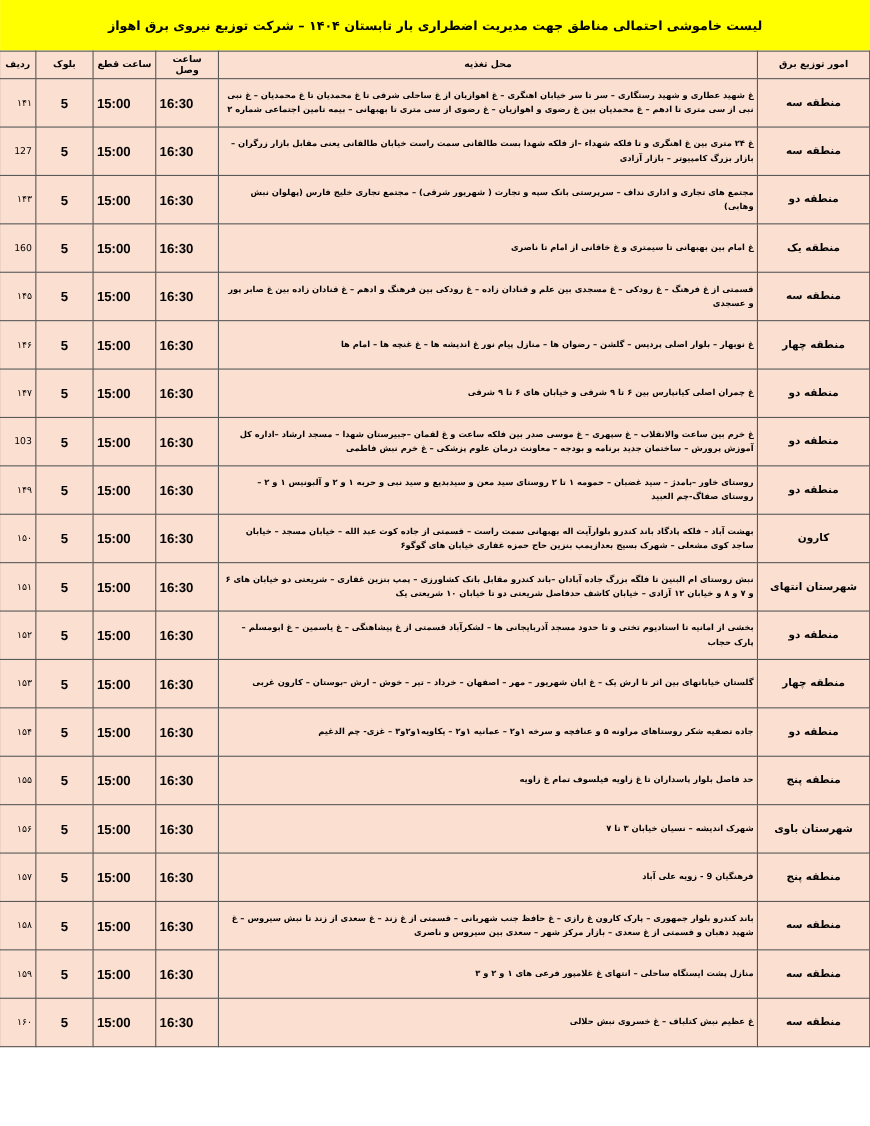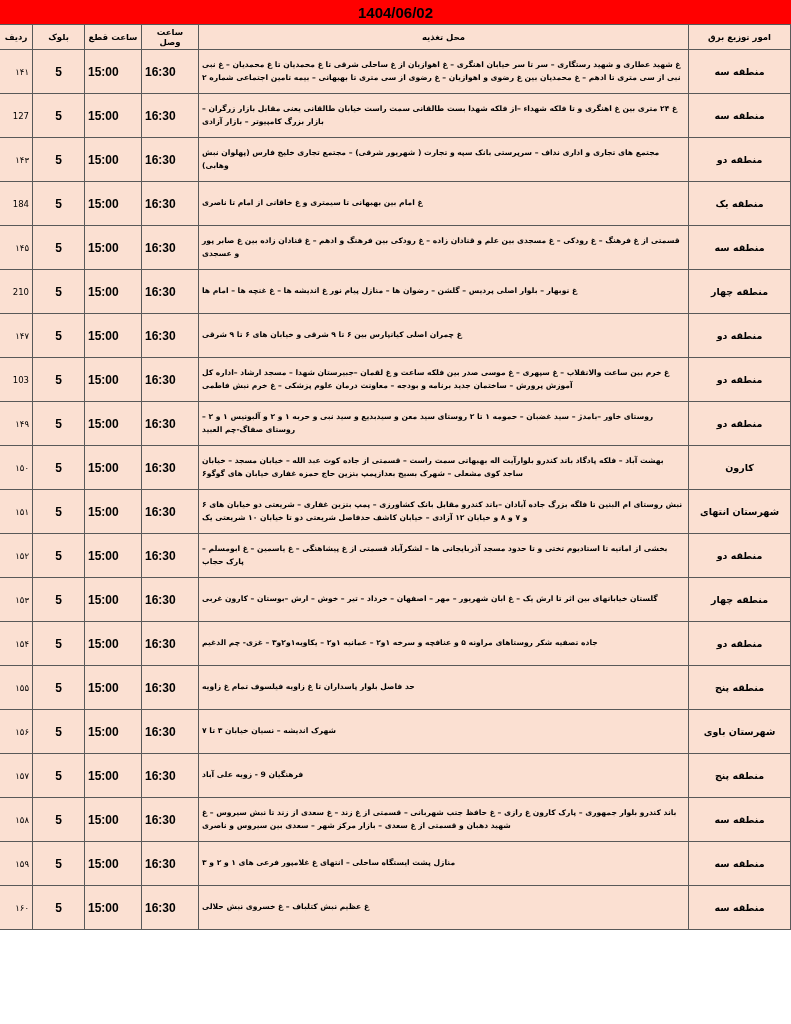--- a/index.html
+++ b/index.html
@@ -94,42 +94,42 @@
     font-family: "Liberation Sans", sans-serif;
     direction: ltr;
   }
   td.time {
     font-size: 12px;
     font-weight: bold;
     font-family: "Liberation Sans", sans-serif;
     direction: ltr;
   }
   td.place {
-    text-align: left;
+    text-align: right;
     font-size: 7.6px;
     line-height: 1.65;
     font-weight: bold;
     padding: 4px 10px;
   }
   td.region {
     text-align: center;
     font-size: 9.5px;
     font-weight: bold;
   }
   tbody tr { height: 44px; }
 </style>
 </head>
 <body>
 
 <div id="sheet">
 
-
-  <div class="date-bar">
-    <div class="date-text">1404/06/02</div>
+  <div class="title-bar">
+    <div class="title-text">لیست خاموشی احتمالی مناطق جهت مدیریت اضطراری بار تابستان ۱۴۰۴ – شرکت توزیع نیروی برق اهواز</div>
   </div>
+
 
   <table class="outage">
     <colgroup>
       <col class="c-region">
       <col class="c-place">
       <col class="c-on">
       <col class="c-off">
       <col class="c-block">
       <col class="c-row">
     </colgroup>
@@ -167,37 +167,37 @@
           <td class="time">15:00</td>
           <td class="block">5</td>
           <td class="row-no">۱۴۳</td>
         </tr>
         <tr>
           <td class="region">منطقه یک</td>
           <td class="place">غ امام بین بهبهانی تا سیمتری و غ خاقانی از امام تا ناصری</td>
           <td class="time">16:30</td>
           <td class="time">15:00</td>
           <td class="block">5</td>
-          <td class="row-no">184</td>
+          <td class="row-no">160</td>
         </tr>
         <tr>
           <td class="region">منطقه سه</td>
           <td class="place">قسمتی از غ فرهنگ – غ رودکی – غ مسجدی بین علم و قنادان زاده – غ رودکی بین فرهنگ و ادهم – غ قنادان زاده بین غ صابر پور و عسجدی</td>
           <td class="time">16:30</td>
           <td class="time">15:00</td>
           <td class="block">5</td>
           <td class="row-no">۱۴۵</td>
         </tr>
         <tr>
           <td class="region">منطقه چهار</td>
           <td class="place">غ نوبهار – بلوار اصلی پردیس – گلشن – رضوان ها – منازل پیام نور غ اندیشه ها – غ غنچه ها – امام ها</td>
           <td class="time">16:30</td>
           <td class="time">15:00</td>
           <td class="block">5</td>
-          <td class="row-no">210</td>
+          <td class="row-no">۱۴۶</td>
         </tr>
         <tr>
           <td class="region">منطقه دو</td>
           <td class="place">غ چمران اصلی کیانپارس بین ۶ تا ۹ شرقی و خیابان های ۶ تا ۹ شرقی</td>
           <td class="time">16:30</td>
           <td class="time">15:00</td>
           <td class="block">5</td>
           <td class="row-no">۱۴۷</td>
         </tr>
         <tr>

